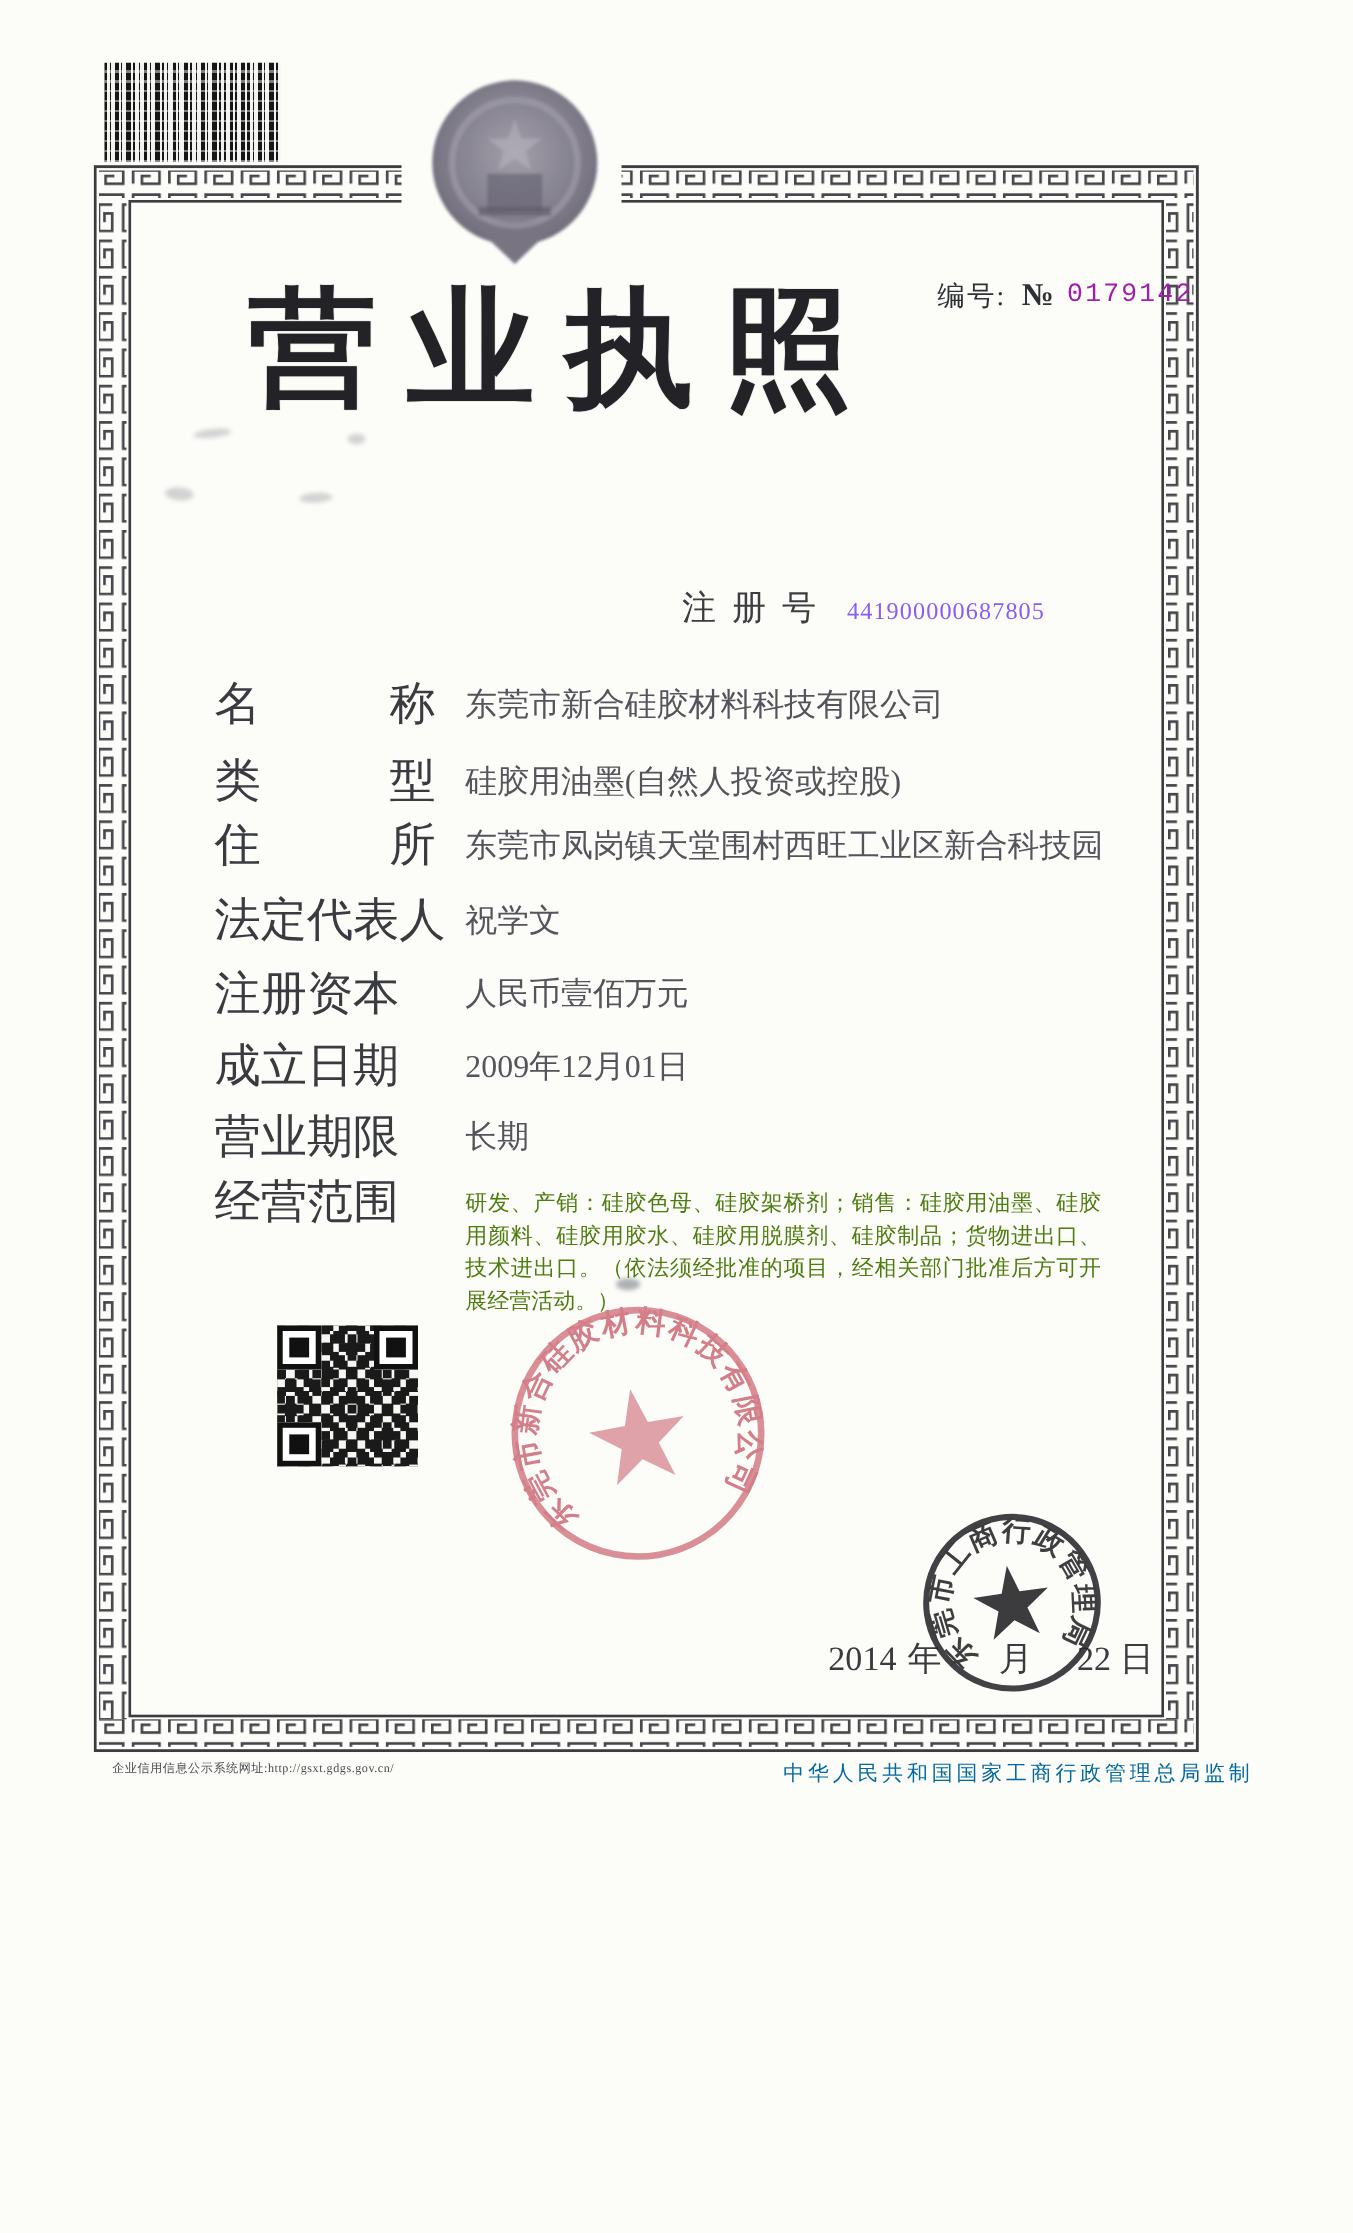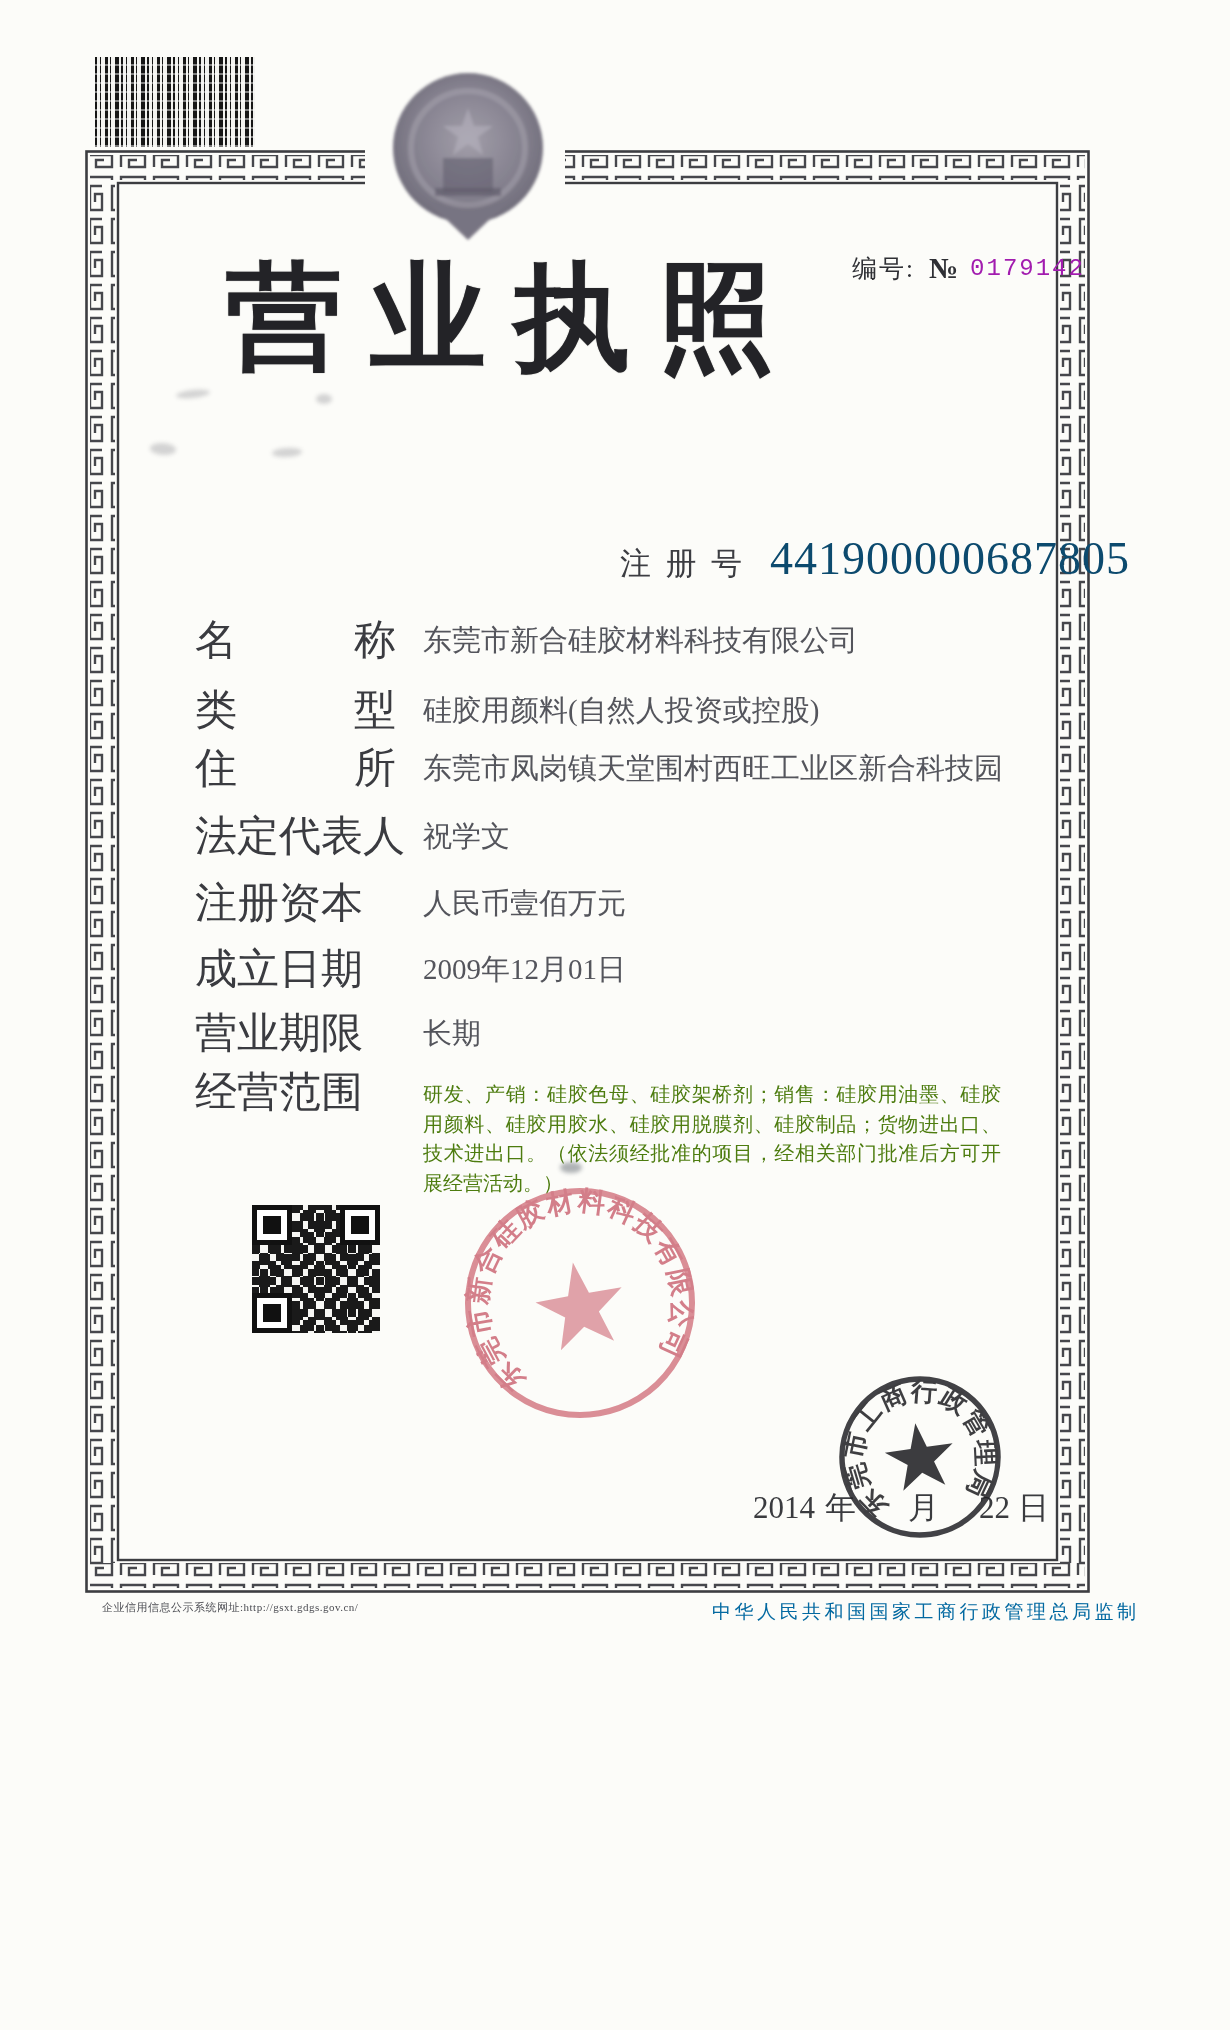--- a/index.html
+++ b/index.html
@@ -36,21 +36,21 @@
   
   .title{
     position:absolute; left:226px; top:258px; width:548px; z-index:2;
     font-size:116px; font-weight:700; color:#232327; line-height:1.05;
     text-shadow:0 0 1px rgba(20,20,20,.55);
   }
 
   
   .regno{position:absolute; left:620px; top:532px; z-index:2; display:flex; align-items:baseline;}
   .regno-label{width:122px; font-size:31px; color:#3c3d42;}
-  .regno-num{margin-left:28px; font-size:46px; letter-spacing:1px; color:#0c4a6e;}
+  .regno-num{margin-left:28px; font-size:22px; letter-spacing:1px; color:#8b5cf6;}
 
   
   .row{position:absolute; left:195px; width:860px; z-index:2;}
   .row-label{position:absolute; left:0; top:0; font-size:42px; color:#3a3b40;}
   .w2{width:201px;} .w4{width:160px;} .w5{width:171px;}
   .row-value{position:absolute; left:228px; top:9px; font-size:29px; color:#54555c; white-space:nowrap;}
   .row-scope .row-value{
     top:16px; width:578px; font-size:20px; line-height:29.5px;
     white-space:normal; text-align:justify; color:#4d7c0f; font-weight:500;
   }
@@ -162,21 +162,21 @@
         <span>名</span>
         <span>称</span>
       </div>
     <div class="row-value">东莞市新合硅胶材料科技有限公司</div>
   </div>
   <div class="row" style="top:682px">
     <div class="row-label w2" data-spread="">
         <span>类</span>
         <span>型</span>
       </div>
-    <div class="row-value">硅胶用颜料(自然人投资或控股)</div>
+    <div class="row-value">硅胶用油墨(自然人投资或控股)</div>
   </div>
   <div class="row" style="top:740px">
     <div class="row-label w2" data-spread="">
         <span>住</span>
         <span>所</span>
       </div>
     <div class="row-value">东莞市凤岗镇天堂围村西旺工业区新合科技园</div>
   </div>
   <div class="row" style="top:808px">
     <div class="row-label w5" data-spread="">

